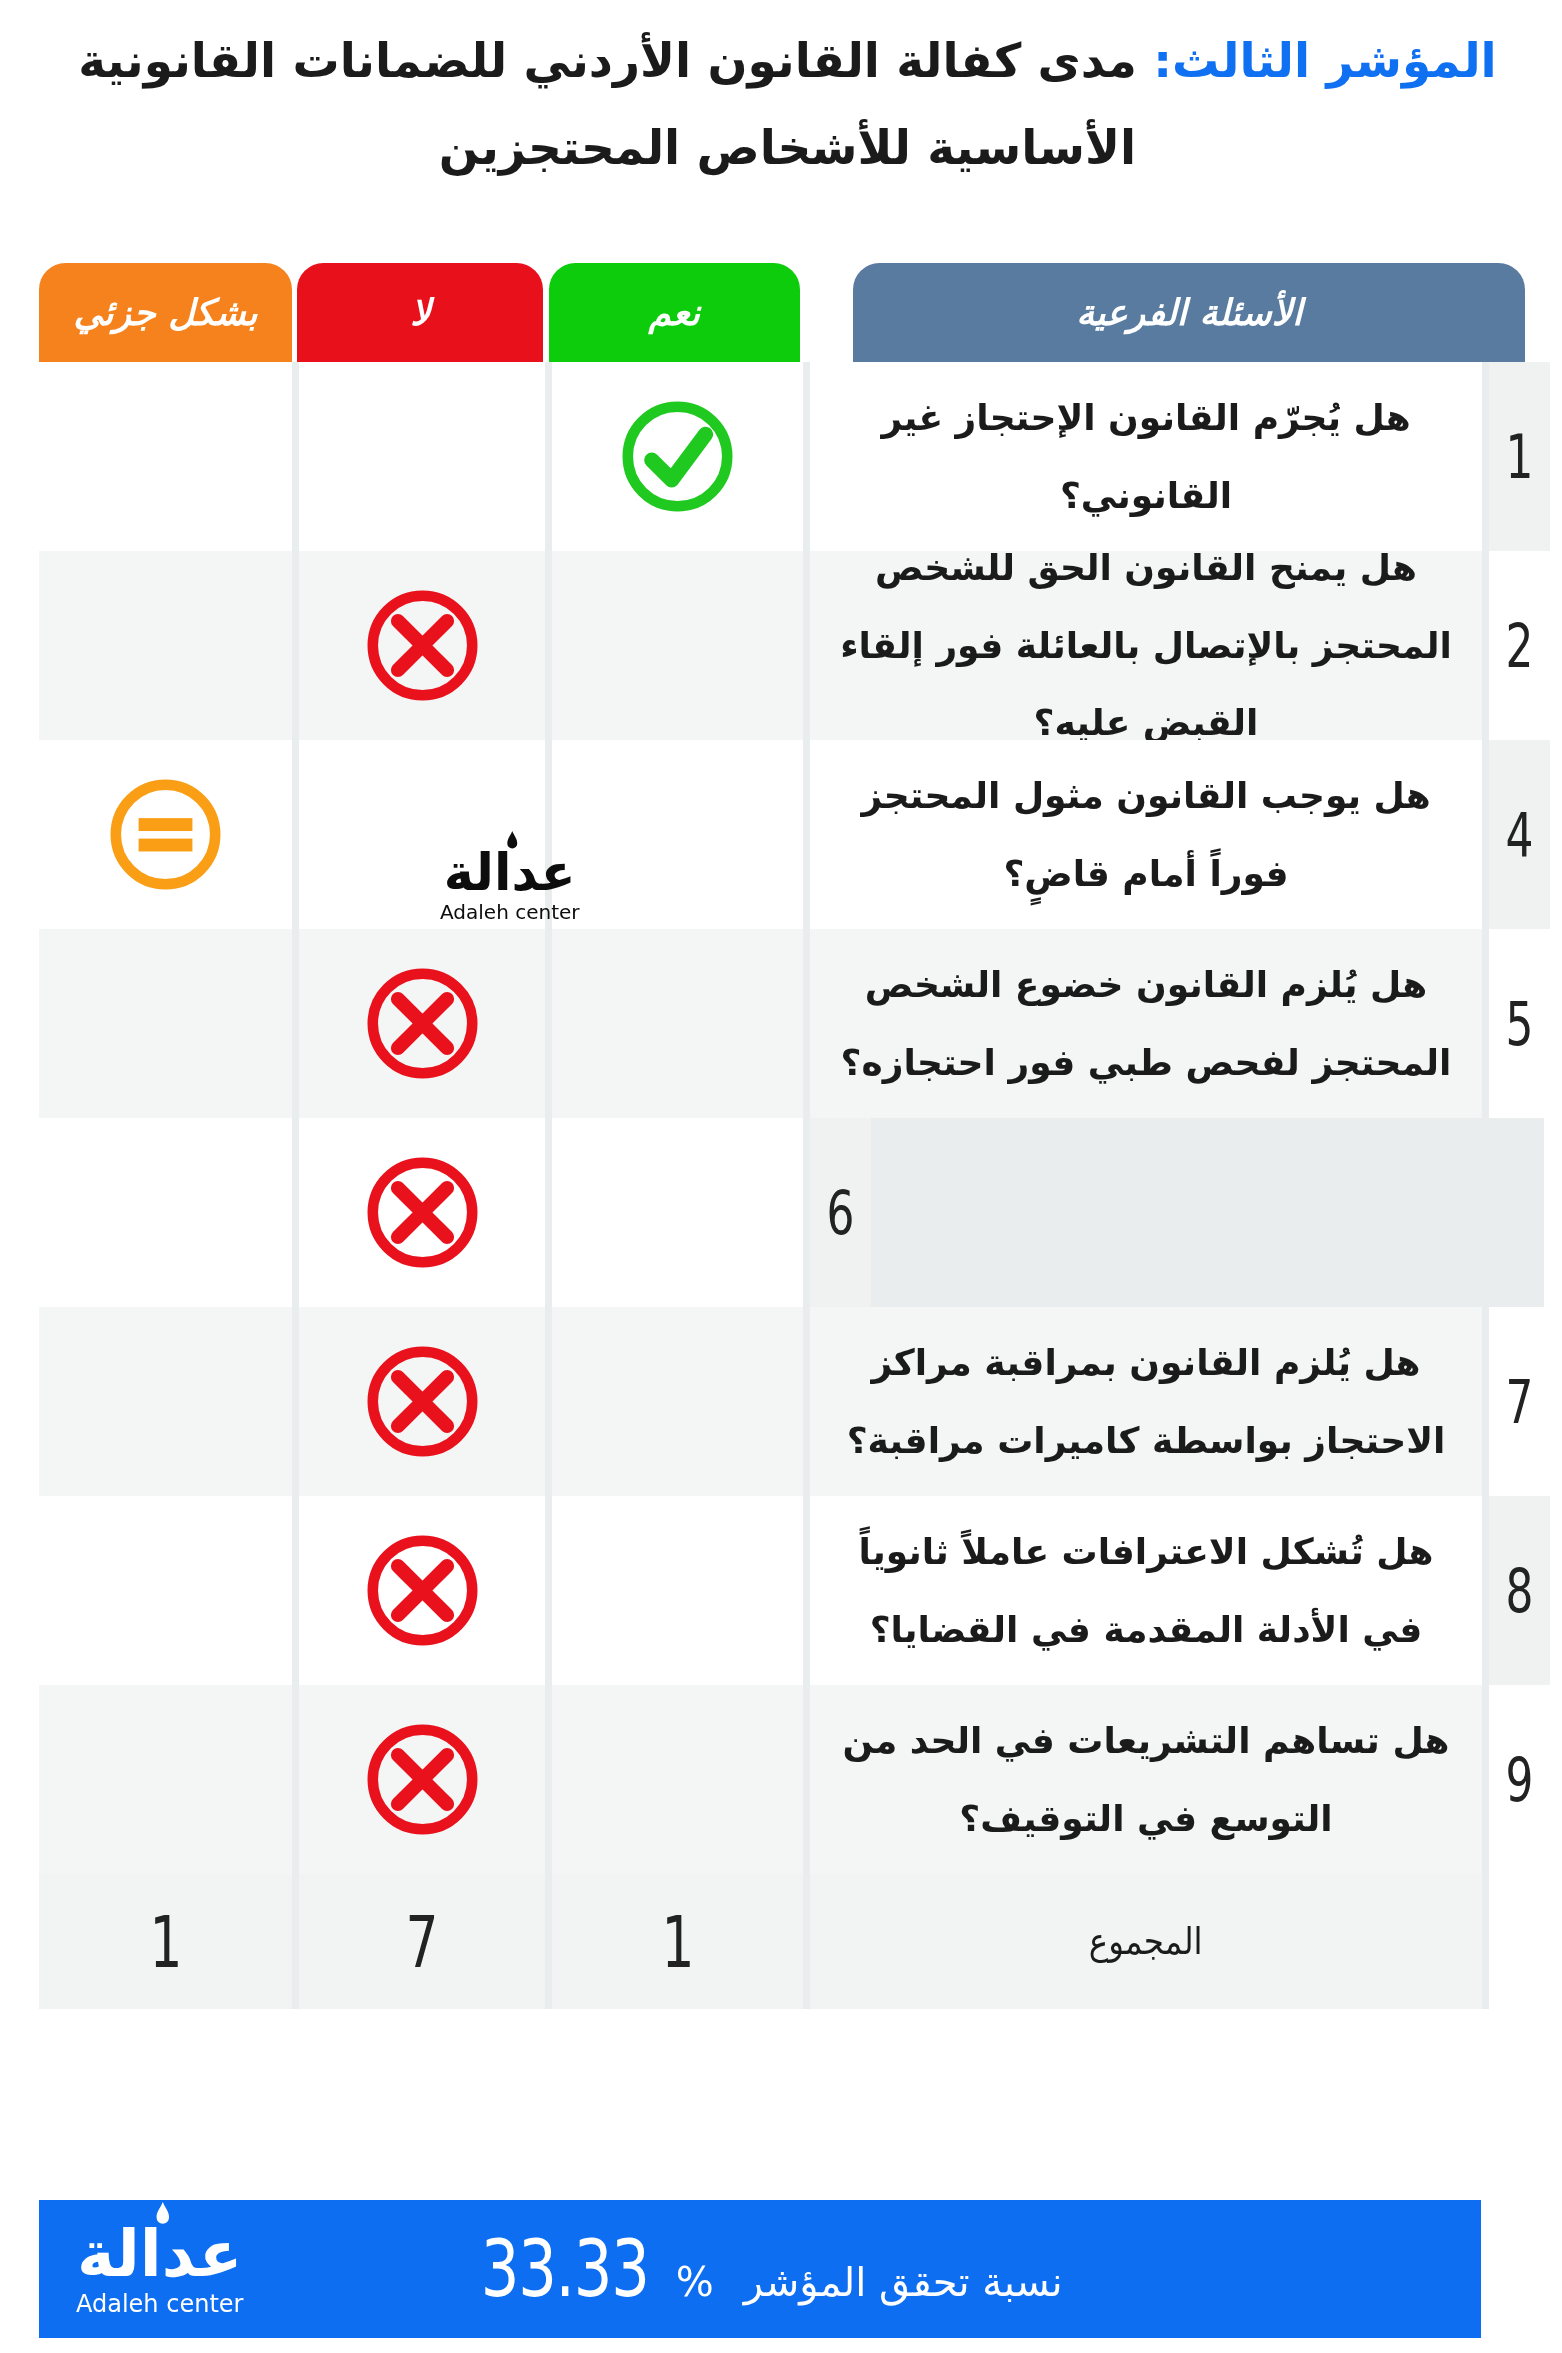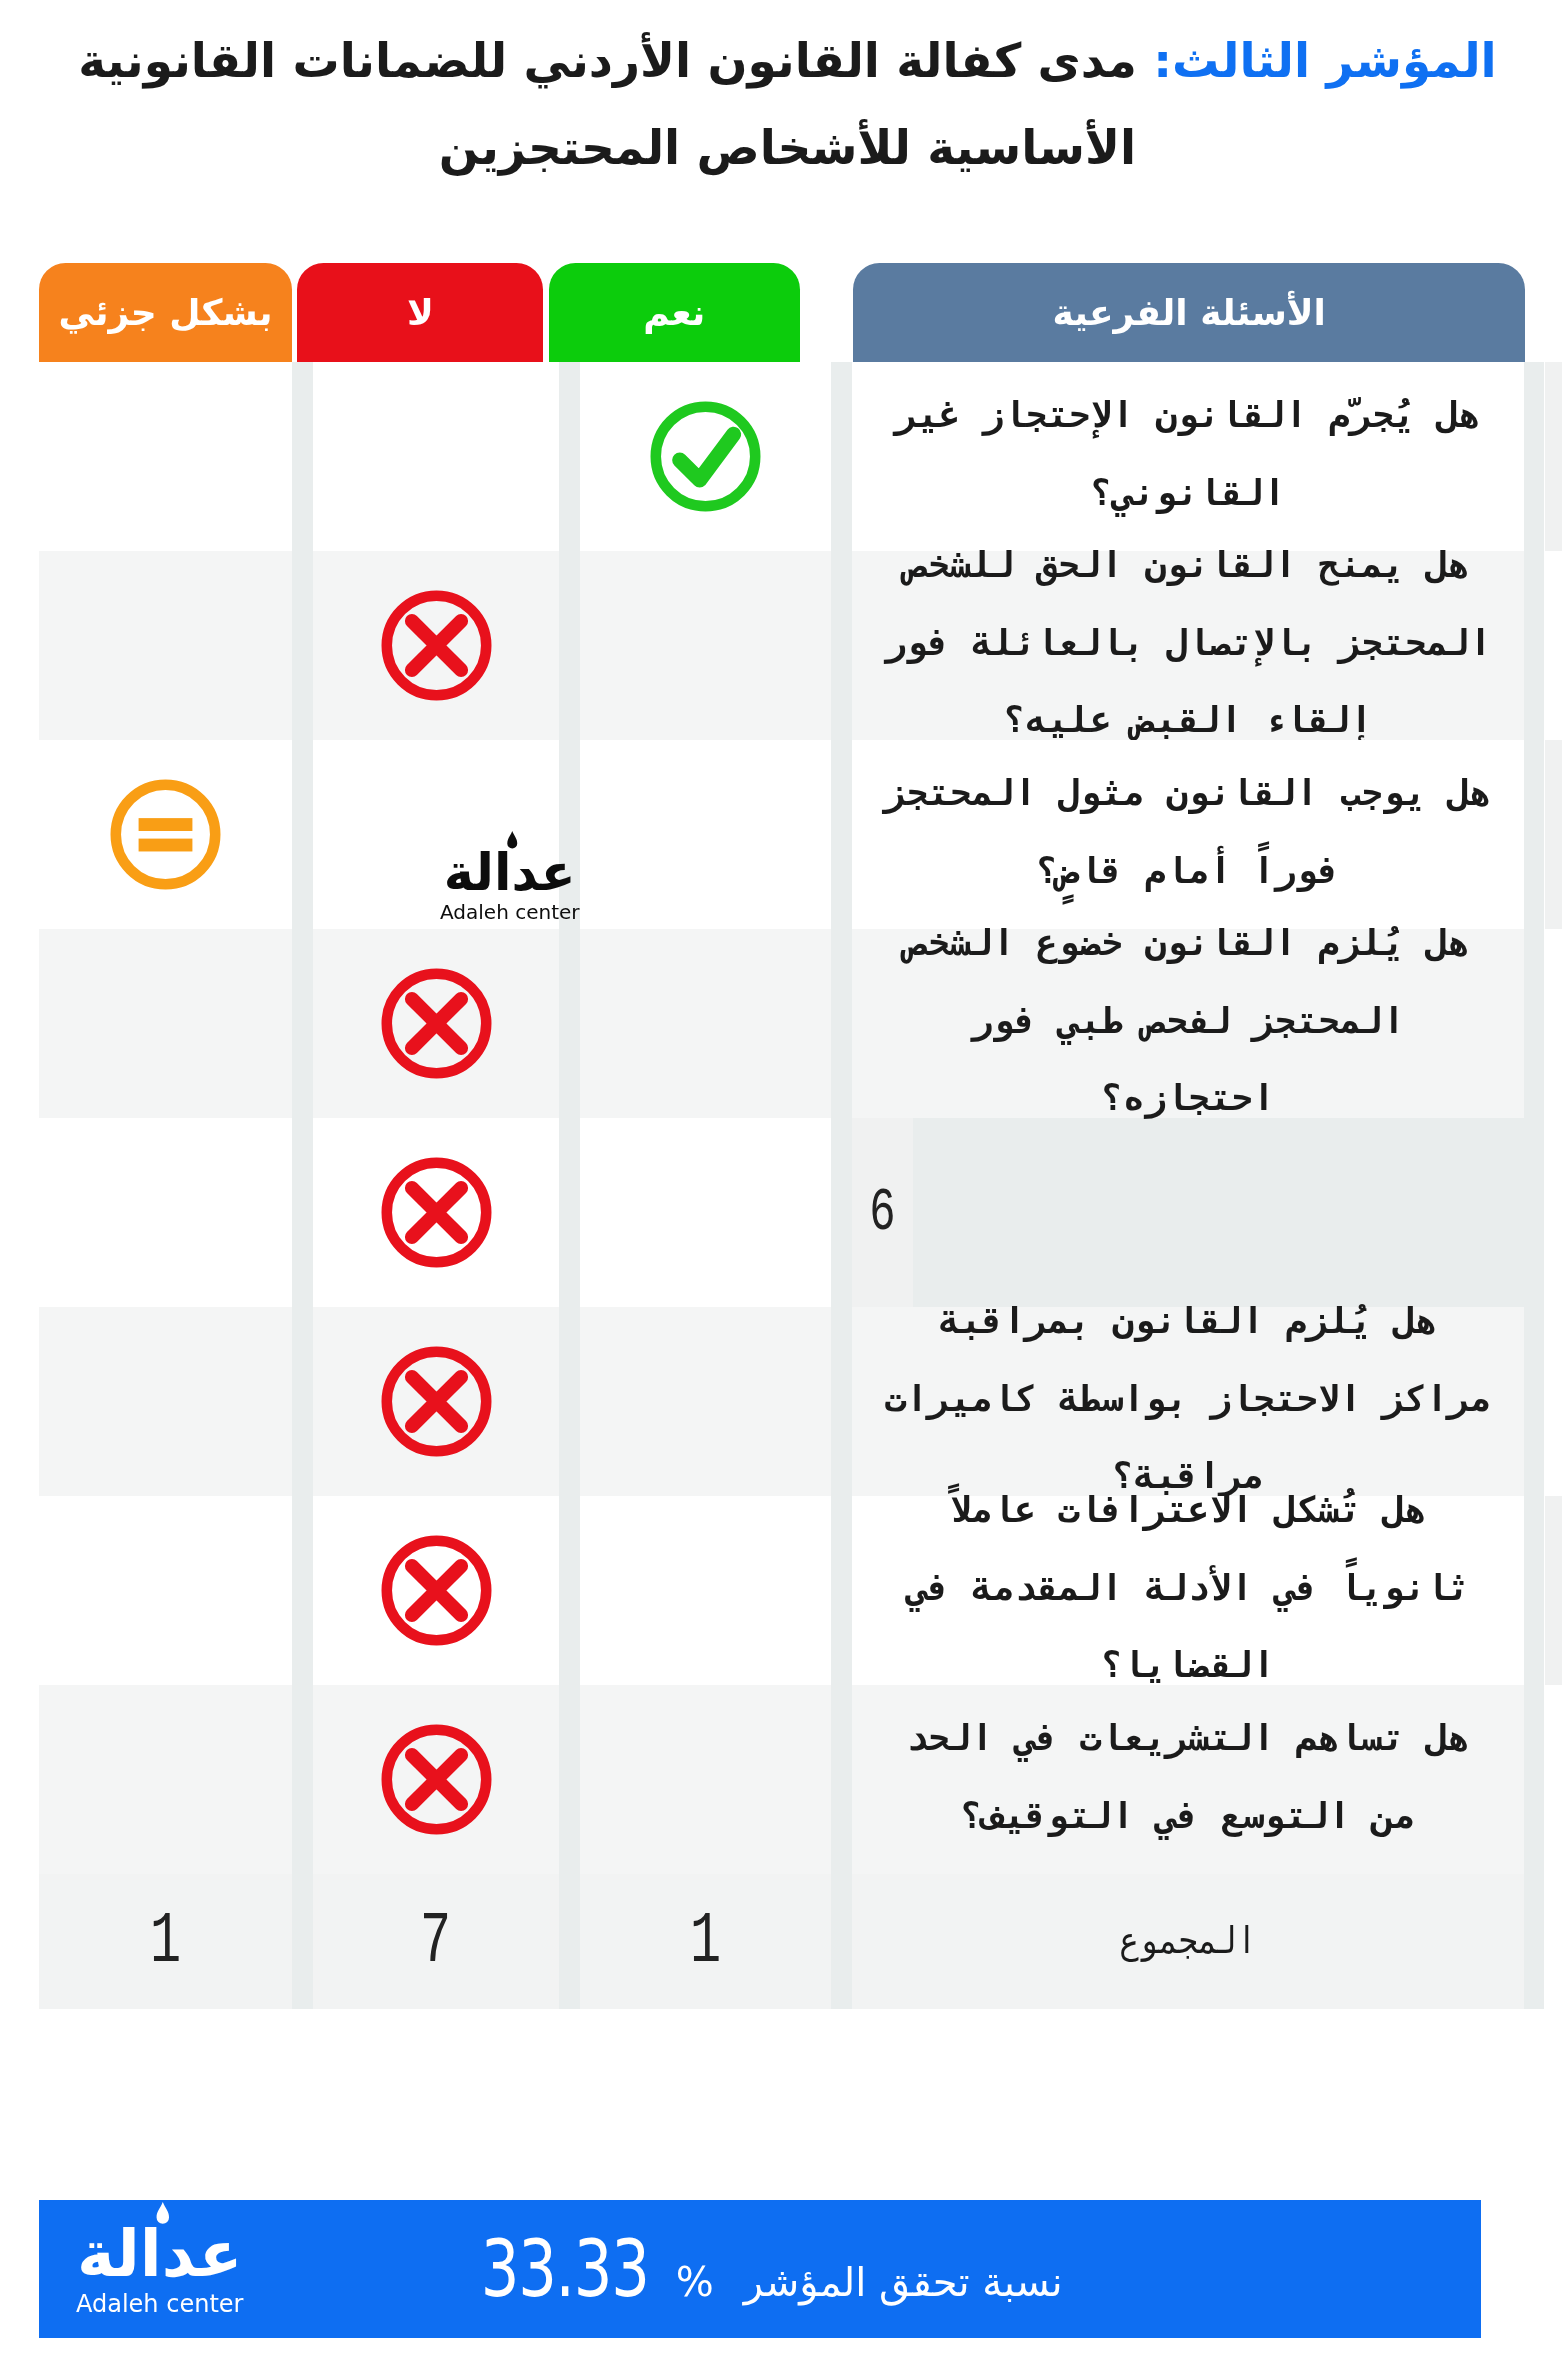--- a/index.html
+++ b/index.html
@@ -8,37 +8,37 @@
     font-family:"DejaVu Sans","Liberation Sans",sans-serif;
   }
   
   .title{
     position:absolute;top:17px;left:12px;right:0;text-align:center;direction:rtl;
     font-weight:bold;font-size:47px;line-height:87px;color:#1b1b1b;
   }
   .title .lead{color:#0F70F2;}
   
   .tablewrap{position:absolute;left:39px;top:263px;width:1505px;}
-  .hdr{display:flex;gap:5.4px;height:99px;}
+  .hdr{display:flex;gap:5.4px;height:99px;font-style:italic;}
   .pill{
     display:flex;align-items:center;justify-content:center;
     color:#ffffff;font-size:36px;font-weight:bold;border-radius:26.5px 26.5px 0 0;direction:rtl;
   }
   .w-partial{width:253px;flex:none;}
   .w-no{width:246px;flex:none;}
   .w-yes{width:251px;flex:none;}
   .w-q{width:672px;flex:none;}
   .w-num{width:61px;flex:none;}
   .pill-partial{background:#F6821D;}
   .pill-no{background:#E8101A;}
   .pill-yes{background:#0CCC0C;}
   .pill-q{background:#5A7BA0;margin-left:48px;}
   .hdr-spacer{background:transparent;}
   #rows,.totals-wrap{background:#e9eded;}
-  .trow{display:flex;gap:21px;height:189px;font-family:Liberation Mono, monospace;}
+  .trow{display:flex;gap:7px;height:189px;}
   .cell{display:flex;align-items:center;justify-content:center;}
   #rows .trow:nth-child(odd){--main:#ffffff;--numbg:#f0f1f1;}
   #rows .trow:nth-child(even){--main:#f4f5f5;--numbg:#ffffff;}
   .cell.main{background:var(--main);}
   .cell.num{background:var(--numbg);}
   .qtext{
     direction:rtl;text-align:center;font-weight:bold;font-size:36px;line-height:2.15;
     color:#1b1b1b;padding:0 22px;width:100%;box-sizing:border-box;
   }
   .numtext{font-size:61px;color:#222222;transform:scaleX(0.72);}

